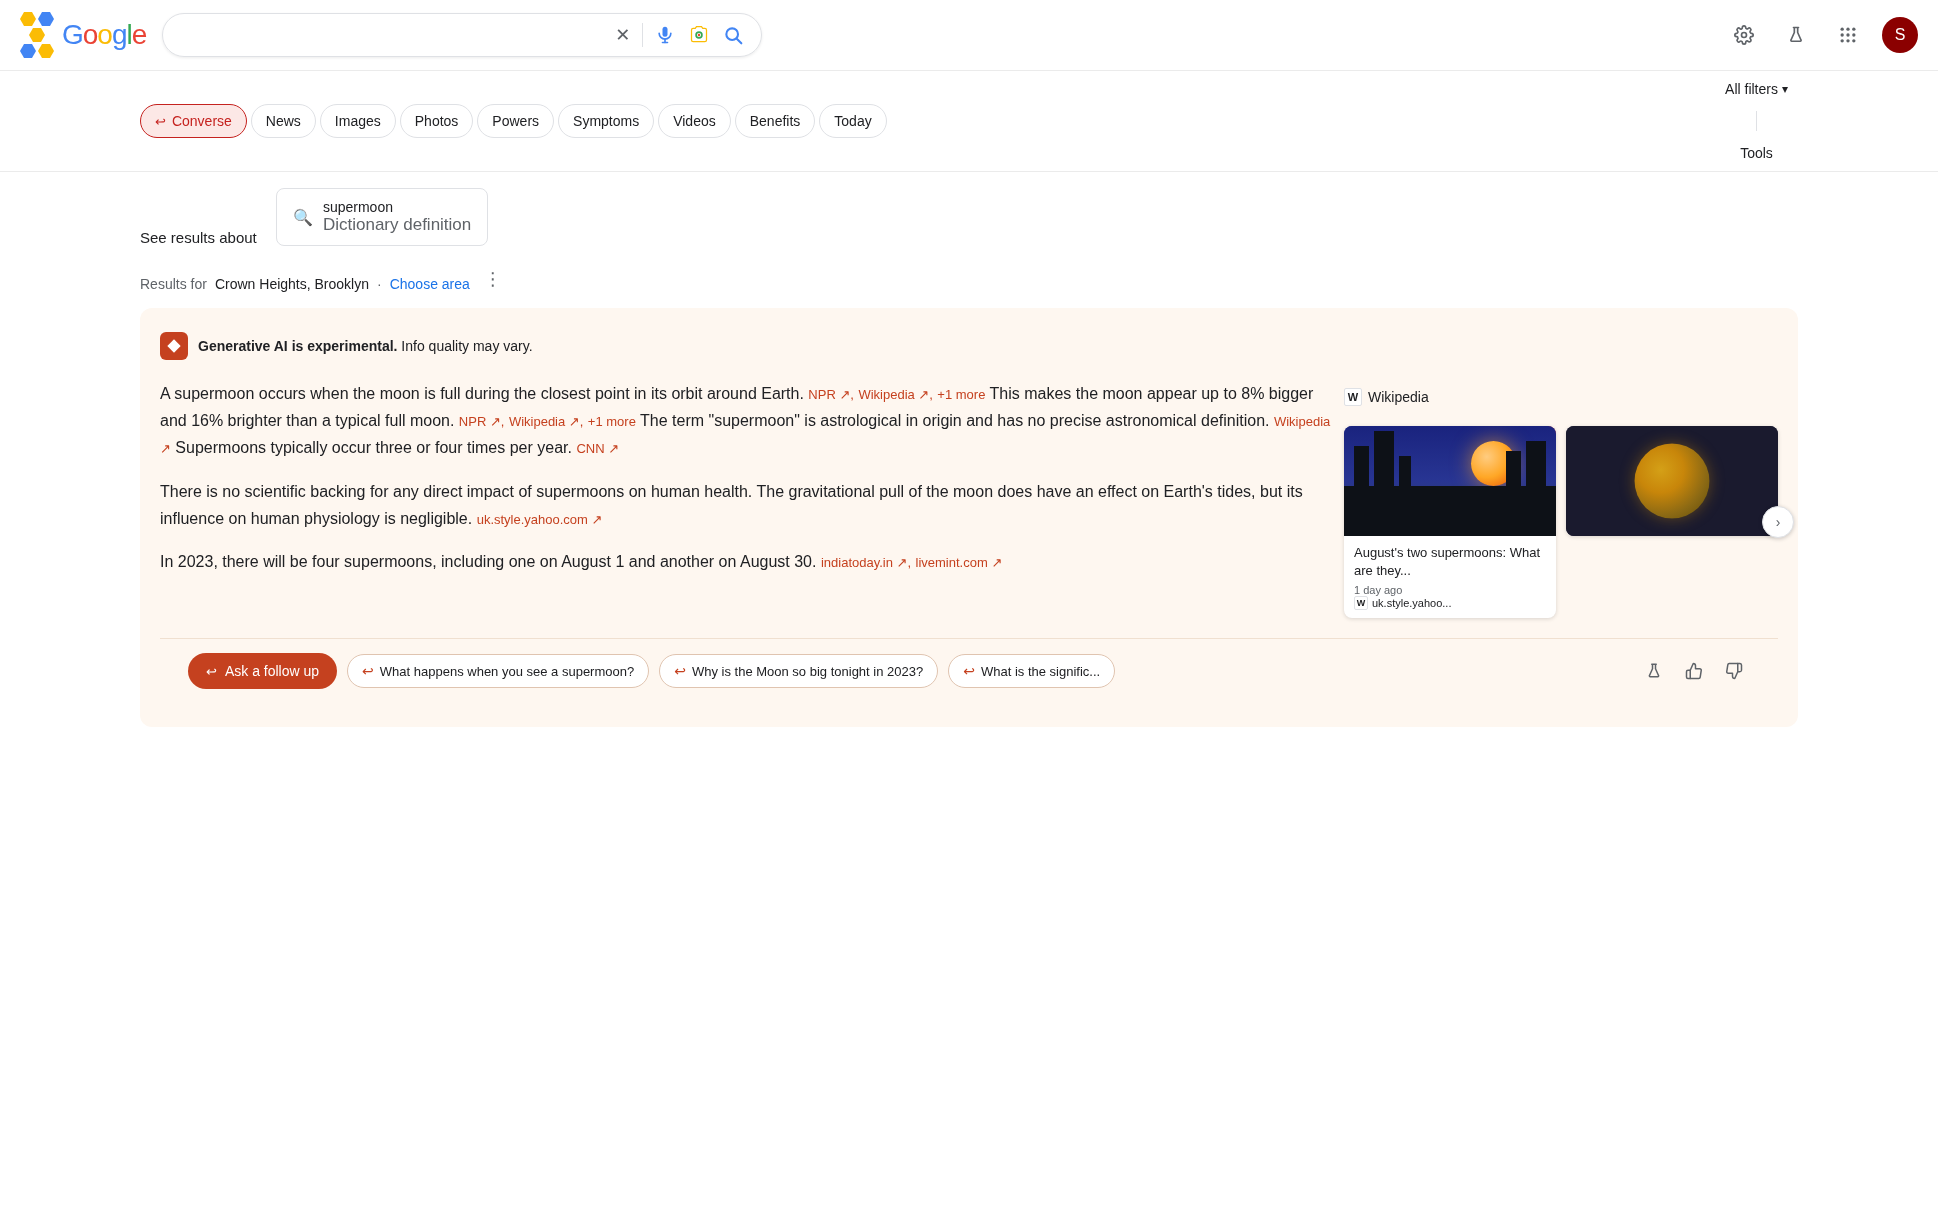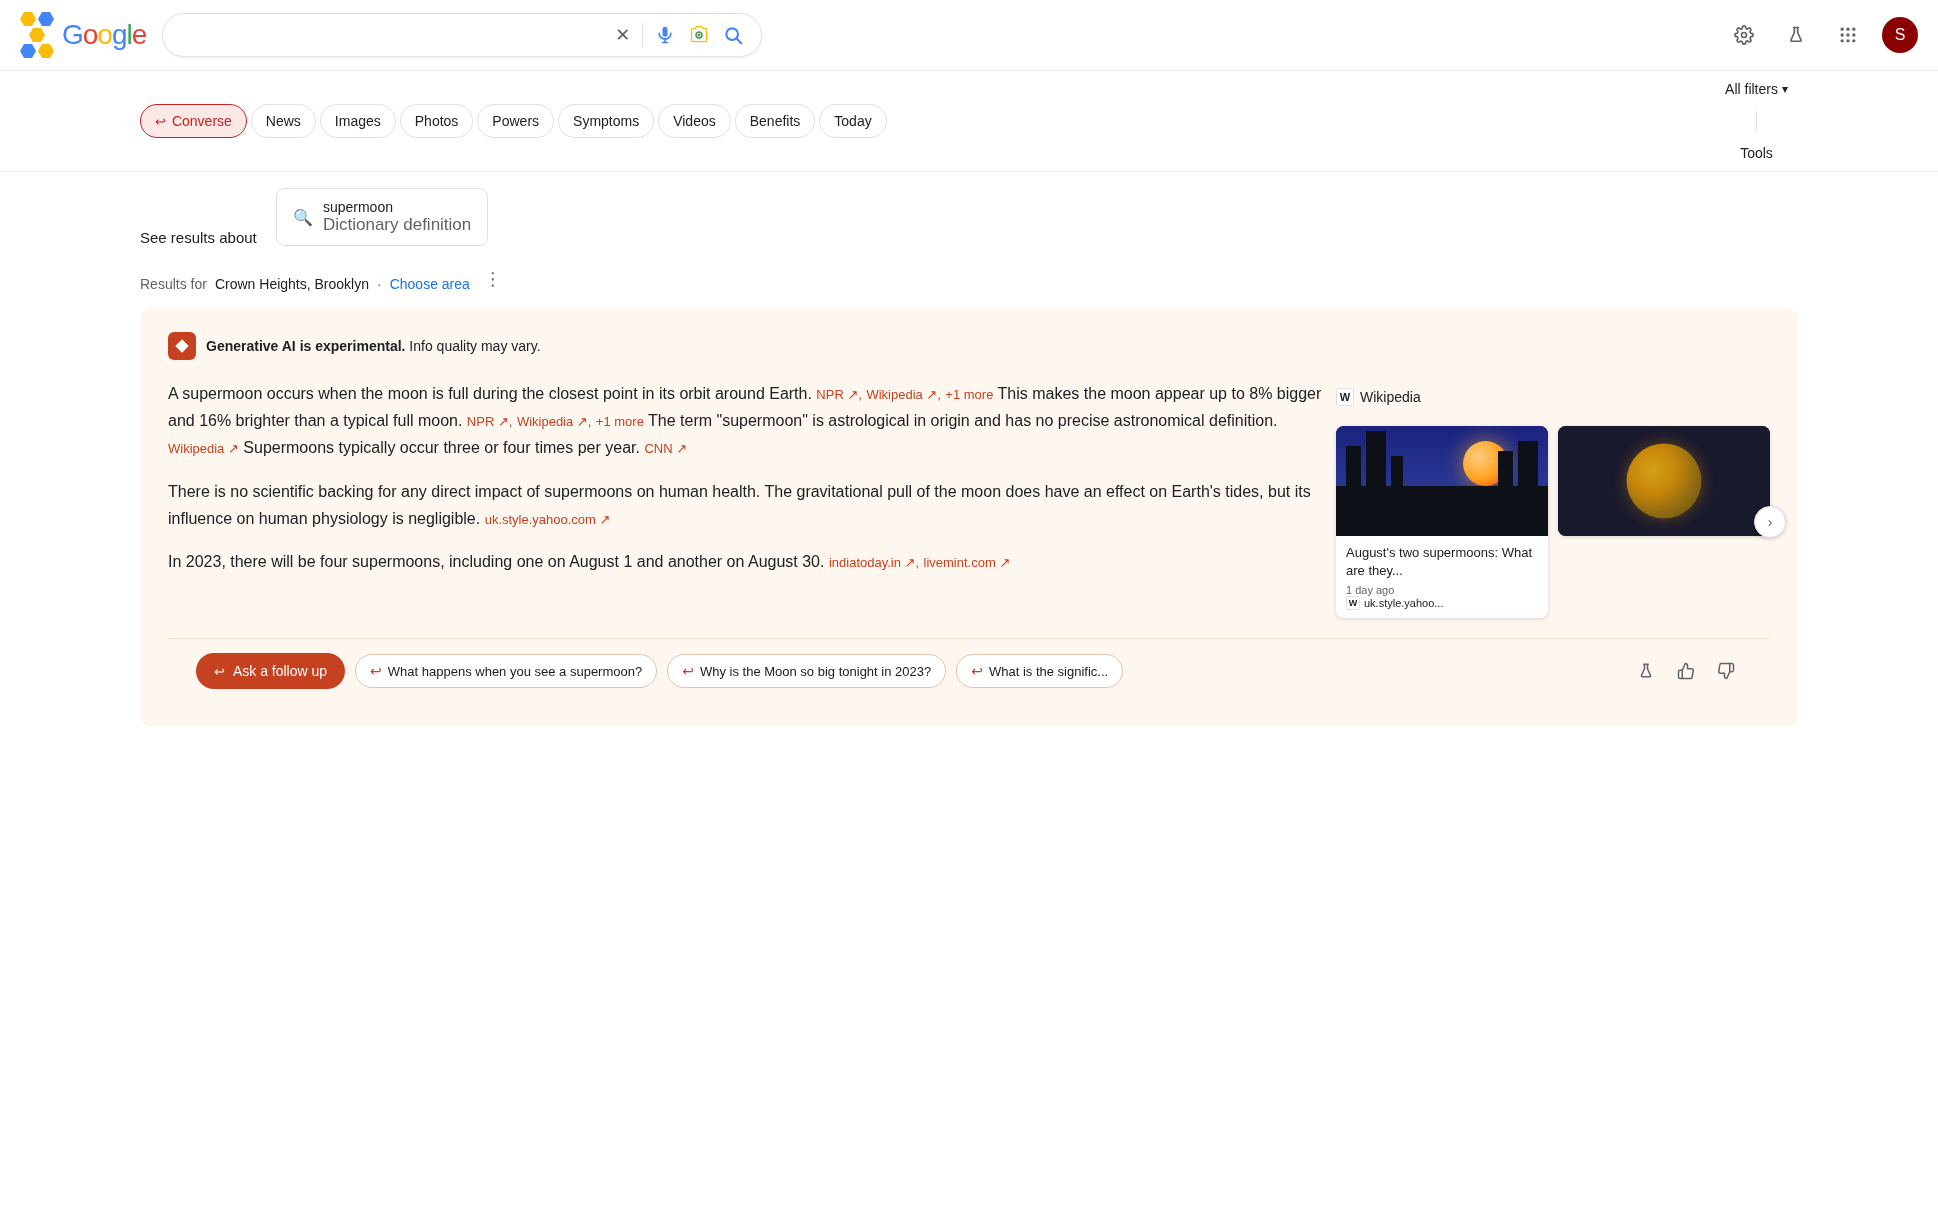--- a/index.html
+++ b/index.html
@@ -43,21 +43,21 @@
 
     
     .location-bar { padding: 4px 140px 16px; display: flex; align-items: flex-end; gap: 8px; font-size: 14px; color: #5F6368; }
     .location-label { color: #5F6368; }
     .location-name { font-weight: 500; color: #202124; }
     .location-dot { color: #5F6368; }
     .choose-area { color: #1a73e8; cursor: pointer; text-decoration: none; }
     .location-dots { cursor: pointer; color: #5F6368; font-size: 18px; padding: 2px 6px; border-radius: 50%; }
 
     
-    .ai-box { margin: 0 140px 20px; background: #fef7f0; border-radius: 12px; padding: 24px 28px; }
+    .ai-box { margin: 0 140px 20px; background: #fef7f0; border-radius: 12px; padding: 24px 20px; }
     .ai-header { display: flex; align-items: center; gap: 10px; margin-bottom: 20px; }
     .ai-icon { width: 28px; height: 28px; background: #c5411f; border-radius: 6px; display: flex; align-items: center; justify-content: center; color: white; font-size: 14px; }
     .ai-label { font-size: 14px; color: #202124; }
     .ai-label strong { font-weight: 600; }
 
     .ai-content { display: flex; }
     .ai-text { flex: 1; font-size: 16px; line-height: 1.7; color: #202124; }
     .ai-text p { margin-bottom: 16px; }
     .ai-text p:last-child { margin-bottom: 0; }
     .ai-ref { color: #c5411f; font-size: 13px; cursor: pointer; text-decoration: none; }

